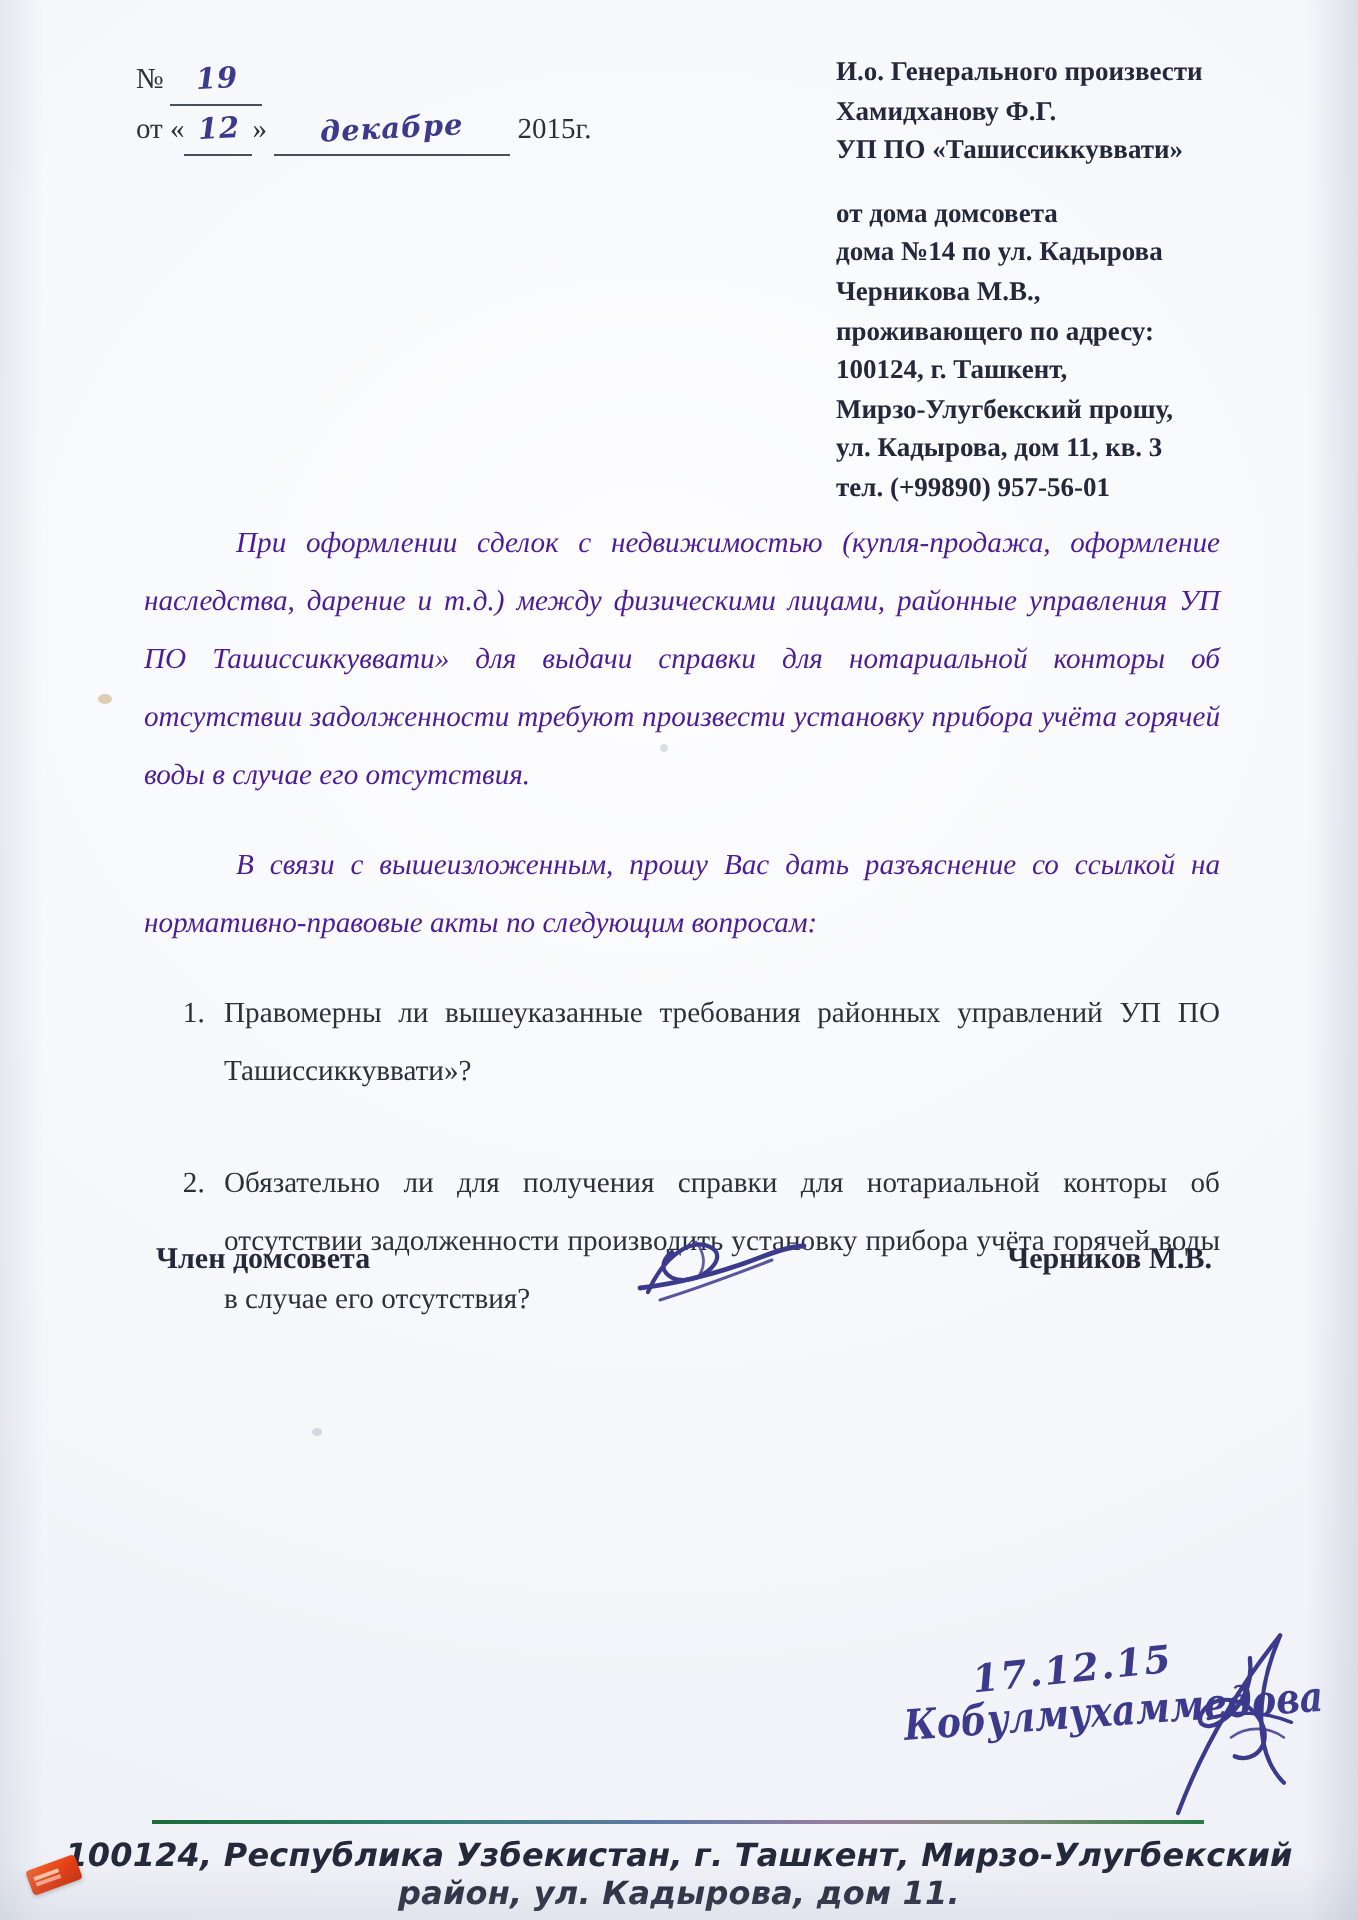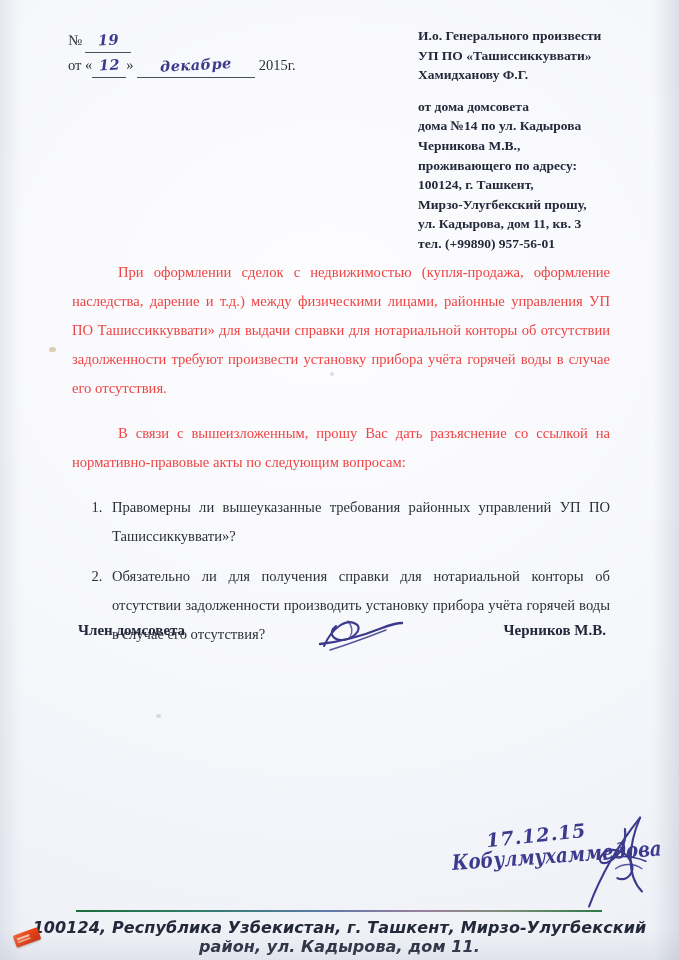--- a/index.html
+++ b/index.html
@@ -107,35 +107,36 @@
     top: 258px;
     width: 538px;
   }
   p.para {
     margin: 0 0 16px 0;
     font-size: 14.6px;
     line-height: 29px;
     text-align: justify;
     text-indent: 46px;
     text-justify: inter-word;
-    color: #ef4444;
+    color: #4c1d95;
+    font-style: italic;
   }
   p.para:last-child { margin-bottom: 0; }
 
   ol.questions {
     margin: 6px 0 0 0;
     padding-left: 34px;
     font-size: 14.6px;
     line-height: 29px;
     color: #2b3039;
   }
   ol.questions li {
     text-align: justify;
     text-justify: inter-word;
-    margin-bottom: 11px;
+    margin-bottom: 27px;
     padding-left: 6px;
   }
   ol.questions li:last-child { margin-bottom: 0; }
 
   
   .sign-row {
     position: absolute;
     left: 78px;
     top: 622px;
     width: 528px;
@@ -257,22 +258,22 @@
       <div class="ref-line ref-date">
         <span>от</span>
         <span>«</span><span class="ul-blank small"><span class="hand">12</span></span><span>»</span>
         <span class="ul-blank month"><span class="hand">декабре</span></span>
         <span>2015г.</span>
       </div>
     </div>
 
     <div class="addressee">
       <div>И.о. Генерального произвести</div>
+      <div>Хамидханову Ф.Г.</div>
       <div>УП ПО «Ташиссиккуввати»</div>
-      <div>Хамидханову Ф.Г.</div>
       <div class="gap"></div>
       <div>от дома домсовета</div>
       <div>дома №14 по ул. Кадырова</div>
       <div>Черникова М.В.,</div>
       <div>проживающего по адресу:</div>
       <div>100124, г. Ташкент,</div>
       <div>Мирзо-Улугбекский прошу,</div>
       <div>ул. Кадырова, дом 11, кв. 3</div>
       <div>тел. (+99890) 957-56-01</div>
     </div>

